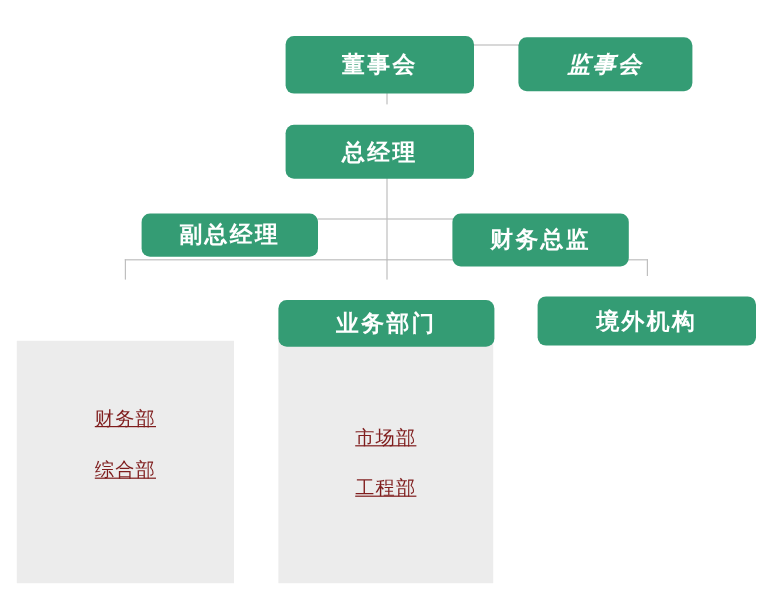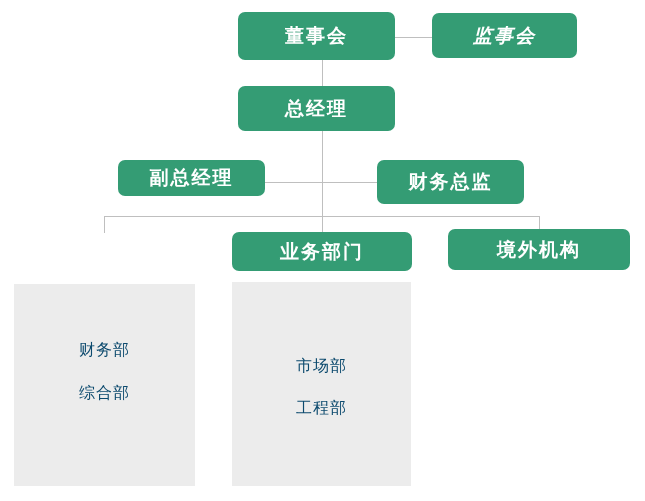--- a/index.html
+++ b/index.html
@@ -24,43 +24,45 @@
     border-radius: 7px;
     display: flex;
     align-items: center;
     justify-content: center;
     font-size: 19px;
     font-weight: bold;
     letter-spacing: 2px;
     box-sizing: border-box;
     z-index: 3;
     user-select: none;
+    margin-top: 18px;
   }
   .connector {
     position: absolute;
     background: #bfbfbf;
     z-index: 1;
   }
   .conn-h { height: 1px; }
   .conn-v { width: 1px; }
   .panel {
     position: absolute;
     background: #ececec;
     z-index: 2;
     display: flex;
     flex-direction: column;
     align-items: center;
     box-sizing: border-box;
   }
   .panel-item {
-    color: #0c4a6e;
+    color: #7f1d1d;
     font-size: 16px;
     letter-spacing: 1px;
     line-height: 1;
     user-select: none;
+    text-decoration: underline;
   }
   #panel-functional { padding-top: 58px; }
   #panel-functional .panel-item { margin-bottom: 27px; }
   #panel-business { padding-top: 76px; }
   #panel-business .panel-item { margin-bottom: 26px; }
 </style>
 </head>
 <body>
 
 <div id="org-chart">

